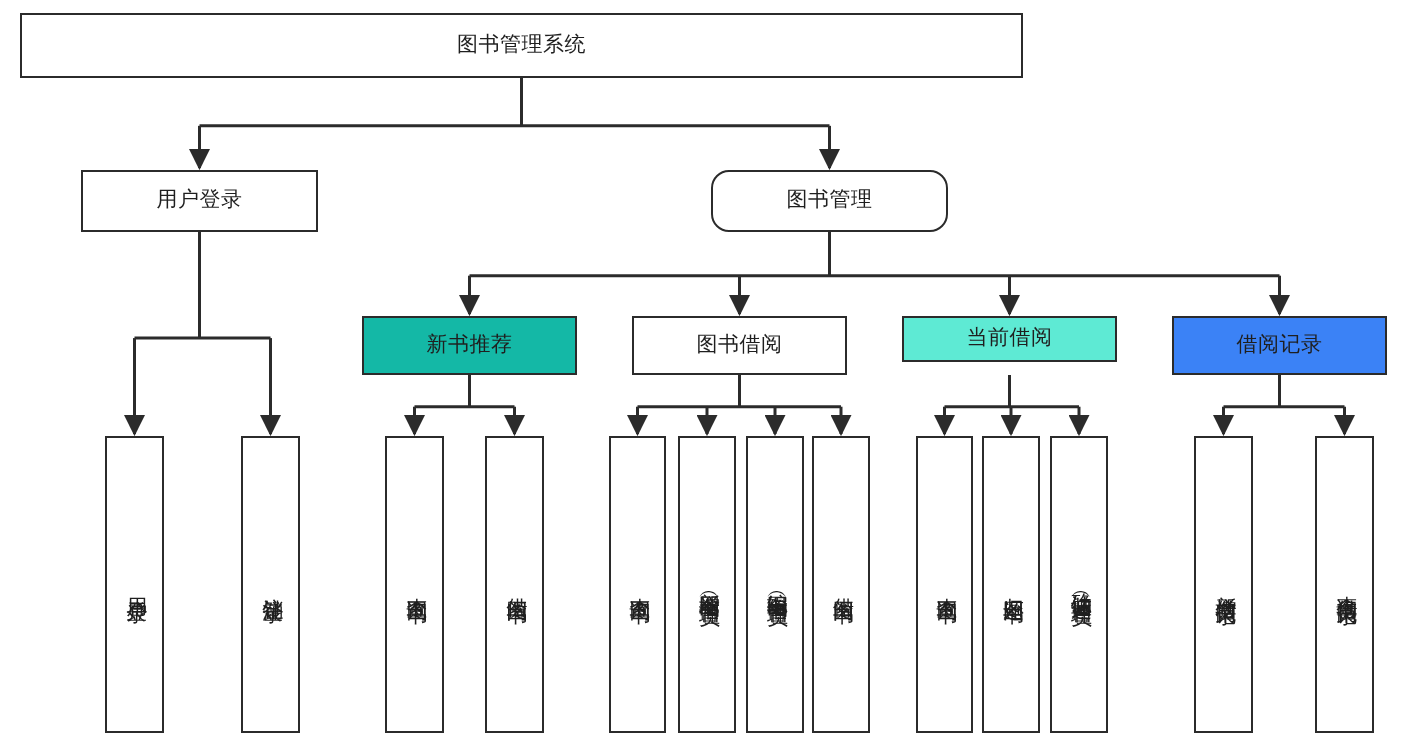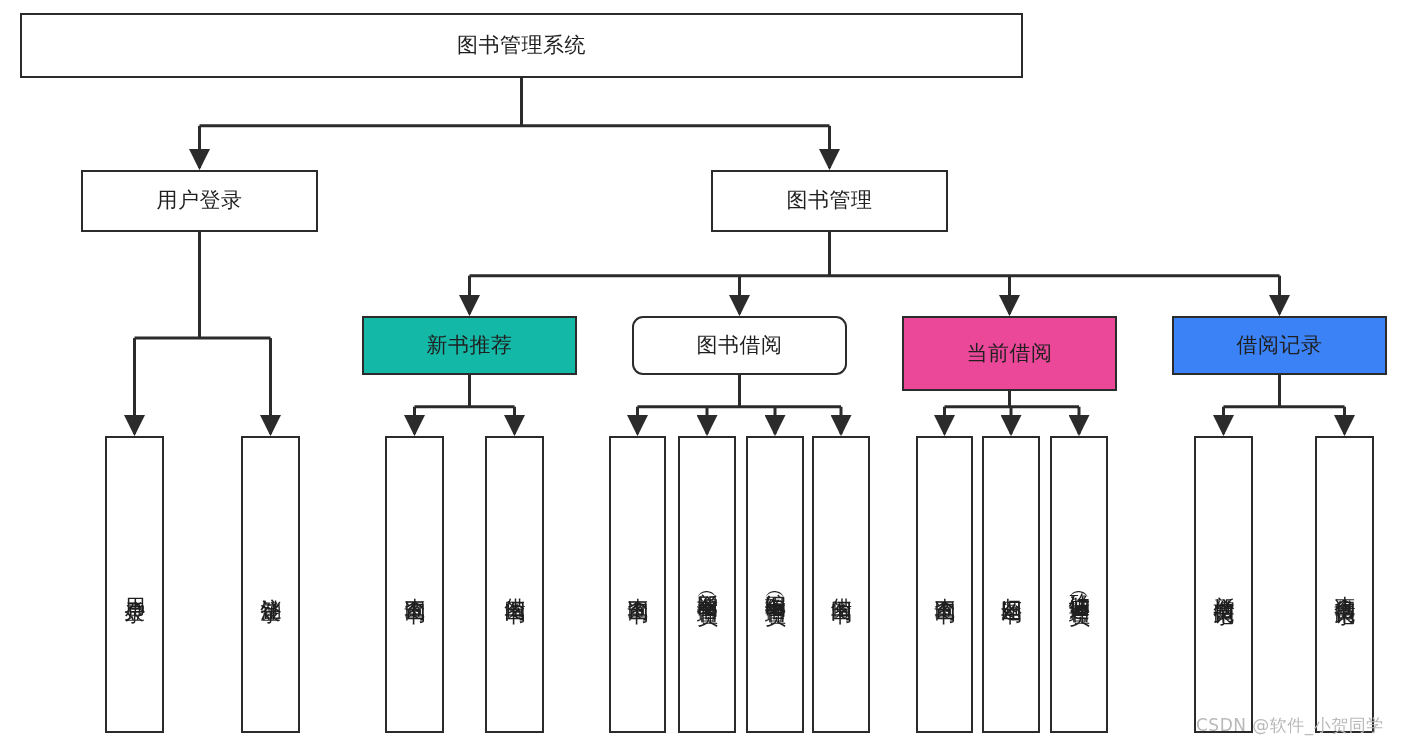--- a/index.html
+++ b/index.html
@@ -37,20 +37,21 @@
     justify-content: center;
     z-index: 2;
   }
   .node .label {
     font-size: 21px;
     line-height: 1.12;
     letter-spacing: 0.5px;
     color: #1f1f1f;
     text-align: left;
     white-space: nowrap;
+    font-family: Liberation Mono, monospace;
   }
   .node.leaf {
     align-items: center;
   }
   .node.leaf .label {
     writing-mode: vertical-rl;
     text-orientation: upright;
     font-size: 21px;
     line-height: 1.28;
     letter-spacing: 2px;
@@ -115,30 +116,30 @@
       </g>
   </svg>
 
   <div id="node-layer">
       <div class="node" style="left: 20px; top: 13px; width: 1003px; height: 65px; border-color: rgb(43, 43, 43); background: rgb(255, 255, 255);">
         <span class="label" style="color: rgb(31, 31, 31);">图书管理系统</span>
       </div>
       <div class="node" style="left: 81px; top: 170px; width: 237px; height: 62px; border-color: rgb(43, 43, 43); background: rgb(255, 255, 255);">
         <span class="label" style="color: rgb(31, 31, 31);">用户登录</span>
       </div>
-      <div class="node" style="left: 711px; top: 170px; width: 237px; height: 62px; border-color: rgb(43, 43, 43); background: rgb(255, 255, 255);">
+      <div class="node" style="left: 711px; top: 170px; width: 237px; height: 62px; border-color: rgb(43, 43, 43); background: rgb(255, 255, 255); border-radius: 18px;">
         <span class="label" style="color: rgb(31, 31, 31);">图书管理</span>
       </div>
       <div class="node" style="left: 362px; top: 316px; width: 215px; height: 59px; border-color: rgb(43, 43, 43); background: #14b8a6;">
         <span class="label" style="color: rgb(31, 31, 31);">新书推荐</span>
       </div>
-      <div class="node" style="left: 632px; top: 316px; width: 215px; height: 59px; border-color: rgb(43, 43, 43); background: rgb(255, 255, 255); border-radius: 11px;">
+      <div class="node" style="left: 632px; top: 316px; width: 215px; height: 59px; border-color: rgb(43, 43, 43); background: rgb(255, 255, 255);">
         <span class="label" style="color: rgb(31, 31, 31);">图书借阅</span>
       </div>
-      <div class="node" style="left: 902px; top: 316px; width: 215px; height: 75px; border-color: rgb(43, 43, 43); background: #ec4899;">
+      <div class="node" style="left: 902px; top: 316px; width: 215px; height: 46px; border-color: rgb(43, 43, 43); background: #5eead4;">
         <span class="label" style="color: rgb(31, 31, 31);">当前借阅</span>
       </div>
       <div class="node" style="left: 1172px; top: 316px; width: 215px; height: 59px; border-color: rgb(43, 43, 43); background: #3b82f6;">
         <span class="label" style="color: rgb(31, 31, 31);">借阅记录</span>
       </div>
       <div class="node leaf" style="left: 105px; top: 436px; width: 59px; height: 297px; border-color: rgb(43, 43, 43); background: rgb(255, 255, 255);">
         <span class="label" style="color: rgb(31, 31, 31);">用户登录</span>
       </div>
       <div class="node leaf" style="left: 241px; top: 436px; width: 59px; height: 297px; border-color: rgb(43, 43, 43); background: rgb(255, 255, 255);">
         <span class="label" style="color: rgb(31, 31, 31);">注销登录</span>
@@ -171,15 +172,14 @@
         <span class="label" style="color: rgb(31, 31, 31);">确认归还（管理员）</span>
       </div>
       <div class="node leaf" style="left: 1194px; top: 436px; width: 59px; height: 297px; border-color: rgb(43, 43, 43); background: rgb(255, 255, 255);">
         <span class="label" style="color: rgb(31, 31, 31);">新增借阅记录</span>
       </div>
       <div class="node leaf" style="left: 1315px; top: 436px; width: 59px; height: 297px; border-color: rgb(43, 43, 43); background: rgb(255, 255, 255);">
         <span class="label" style="color: rgb(31, 31, 31);">查询借阅记录</span>
       </div>
     </div>
 
-  <div class="watermark" style="left: 1196px; top: 714px; color: rgb(185, 185, 185);">CSDN @软件_小贺同学</div>
 
 </div>
 
 </body></html>

